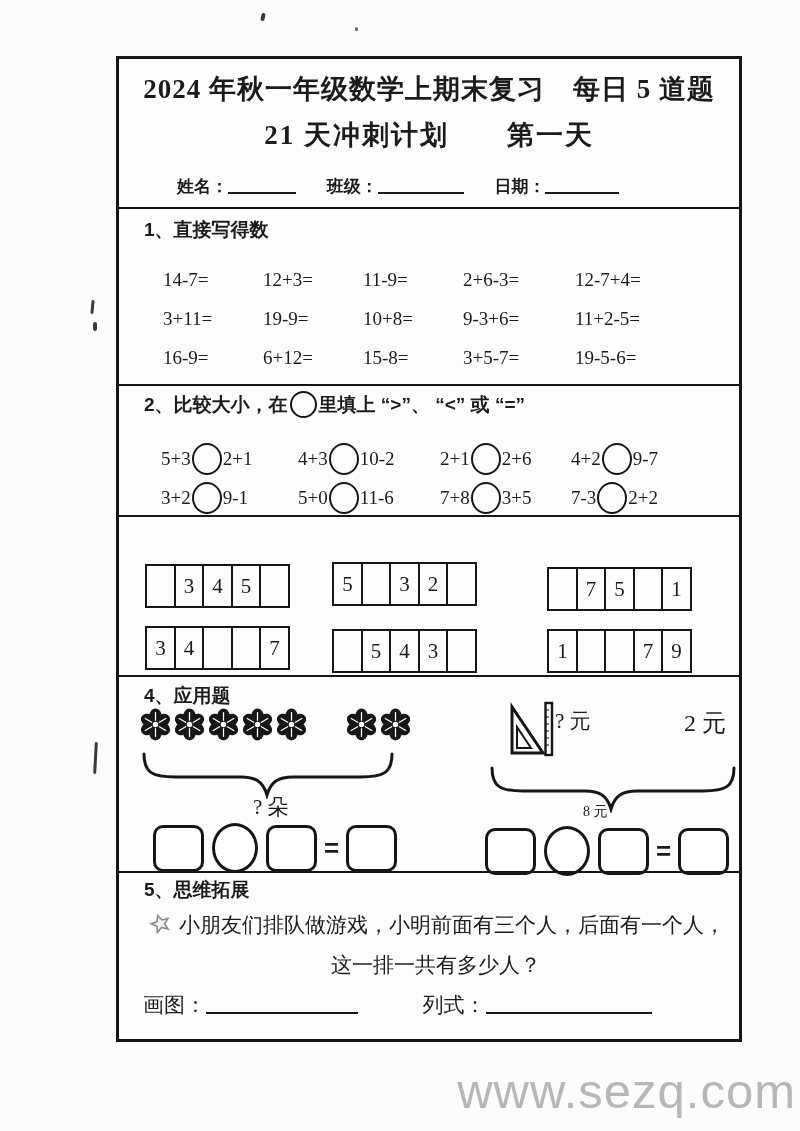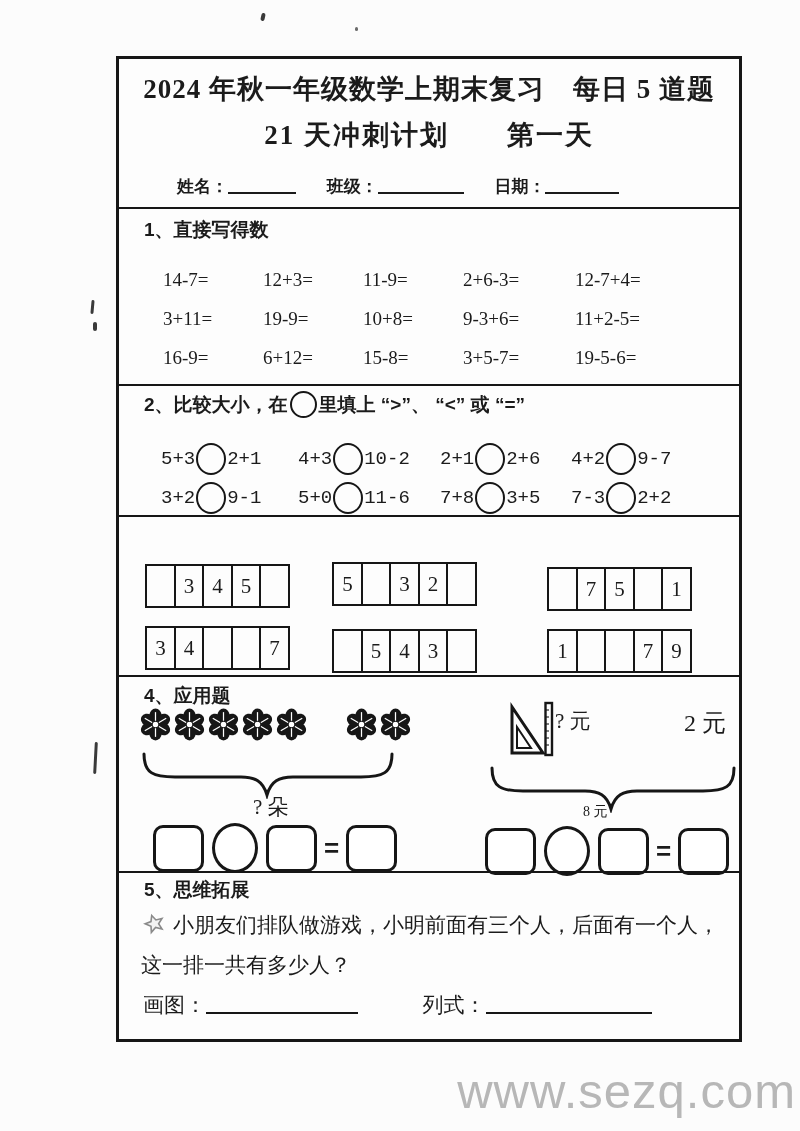--- a/index.html
+++ b/index.html
@@ -23,21 +23,21 @@
 
   .s1-grid{position:absolute;left:44px;top:210px;font-size:19px;}
   .s1-row{display:flex;margin-bottom:17px;}
   .s1-cell{width:100px;}
   .s1-cell:nth-child(4){width:112px;}
   .s1-cell:nth-child(5){width:120px;}
 
   .head-circle{display:inline-block;width:23px;height:23px;border:2.5px solid #161616;
                border-radius:50%;margin:0 2px;}
   .s2-grid{position:absolute;left:42px;top:384px;font-size:19px;}
-  .s2-row{display:flex;align-items:center;margin-bottom:7px;height:32px;font-family:Liberation Mono, monospace;}
+  .s2-row{display:flex;align-items:center;margin-bottom:7px;height:32px;}
   .s2-item{display:flex;align-items:center;width:137px;}
   .s2-item:nth-child(2){width:142px;}
   .s2-item:nth-child(3){width:131px;}
   .cmp-circle{display:inline-block;width:26px;height:28px;border:2.5px solid #161616;
               border-radius:50%;margin:0 1px;}
 
   .strip{position:absolute;display:flex;}
   .cell{width:27px;height:40px;border:2.5px solid #161616;margin-left:-2.5px;
         display:flex;align-items:center;justify-content:center;font-size:21px;background:#fdfdfd;}
   .cell:first-child{margin-left:0;}
@@ -54,21 +54,21 @@
   .q-flowers{position:absolute;left:134px;top:734px;font-size:21px;}
   .q-money{position:absolute;left:464px;top:744px;font-size:14px;}
   .eq{position:absolute;display:flex;align-items:center;}
   .eq-left{left:34px;top:764px;}
   .eq-right{left:366px;top:767px;}
   .sq{width:45px;height:41px;border:3px solid #161616;border-radius:10px;background:#fff;}
   .circ{width:40px;height:44px;border:3px solid #161616;border-radius:50%;margin:0 8px;background:#fff;}
   .eqsign{font-size:26px;font-weight:700;margin:0 7px;font-family:"Liberation Sans",sans-serif;}
 
   .s5-question{position:absolute;left:22px;top:846px;width:590px;font-size:21px;
-               line-height:40px;font-family:"Liberation Sans",sans-serif;}
+               line-height:40px;font-family:"Liberation Sans",sans-serif;text-align:center;}
   .starb{display:inline-block;width:27px;height:24px;vertical-align:-4px;margin-right:5px;}
   .s5-labels{position:absolute;left:24px;top:932px;font-size:21px;
              font-family:Liberation Serif, serif;}
   .uline2{display:inline-block;border-bottom:2.5px solid #161616;height:18px;vertical-align:-2px;}
 
   .watermark{position:absolute;right:4px;bottom:12px;font-size:49px;color:#b7b7b7;
              font-family:"Liberation Sans",sans-serif;letter-spacing:1px;}
 
   .speck{position:absolute;background:#3a3a3a;border-radius:2px;}
   .mk1{left:261px;top:13px;width:4px;height:8px;transform:rotate(12deg);}

